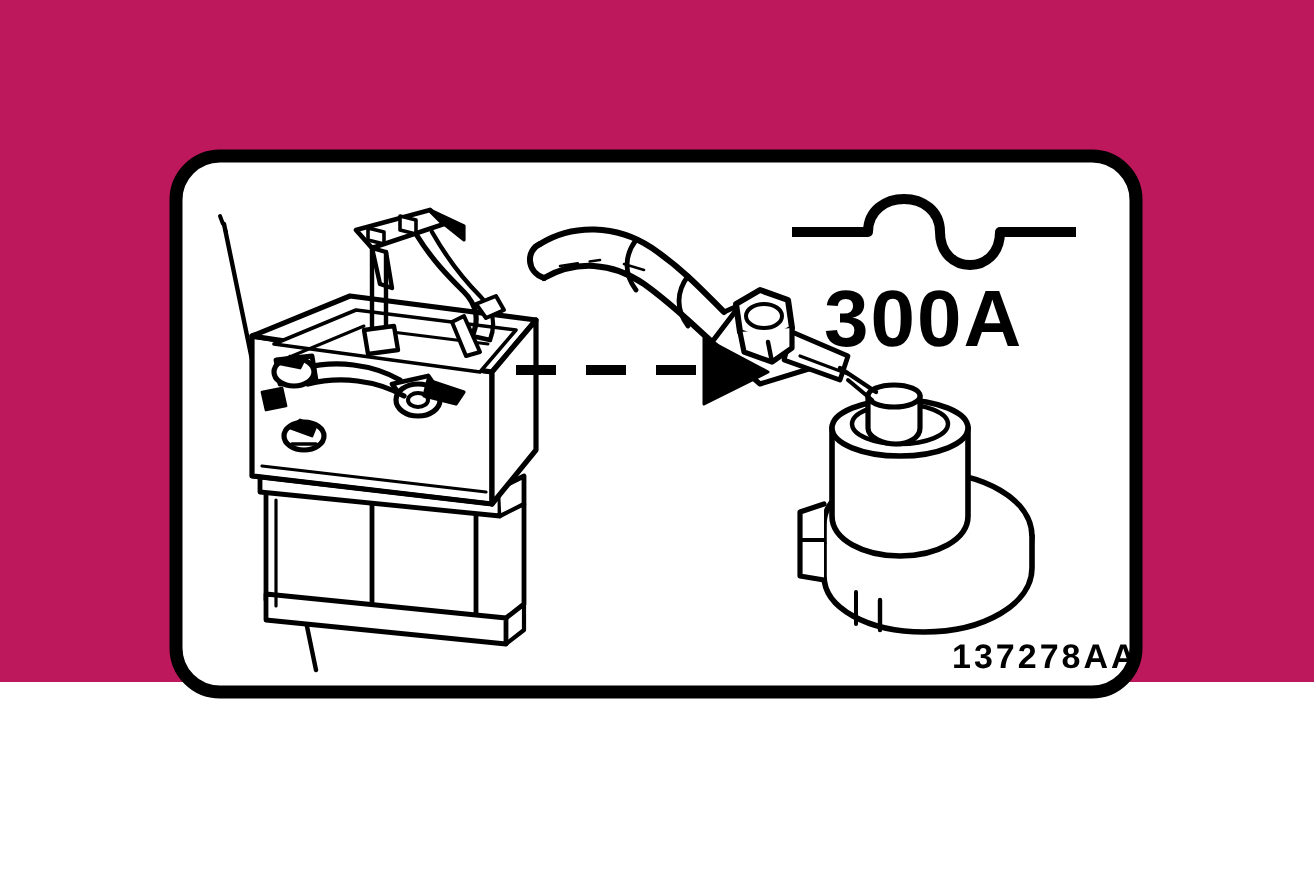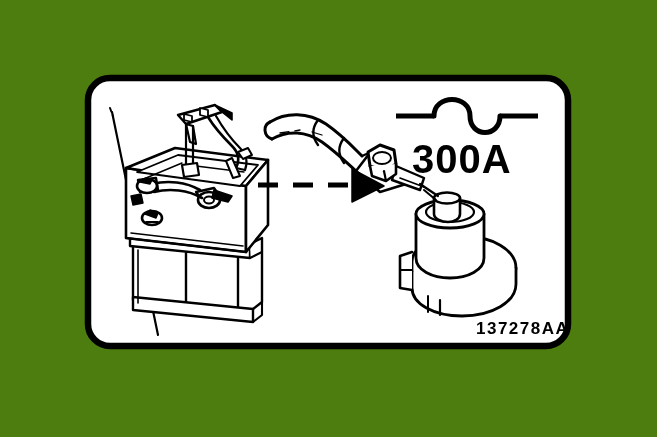--- a/index.html
+++ b/index.html
@@ -9,22 +9,22 @@
   }
   body {
     width: 657px;
     height: 437px;
     overflow: hidden;
     font-family: "Liberation Sans", sans-serif;
   }
   #figure-root {
     position: relative;
     width: 657px;
-    height: 437px;
-    background: #4d7c0f;
+    height: 341px;
+    background: #be185d;
   }
   #figure-svg {
     position: absolute;
     left: 0;
     top: 0;
     width: 657px;
     height: 437px;
     display: block;
   }
   .txt-rating {

